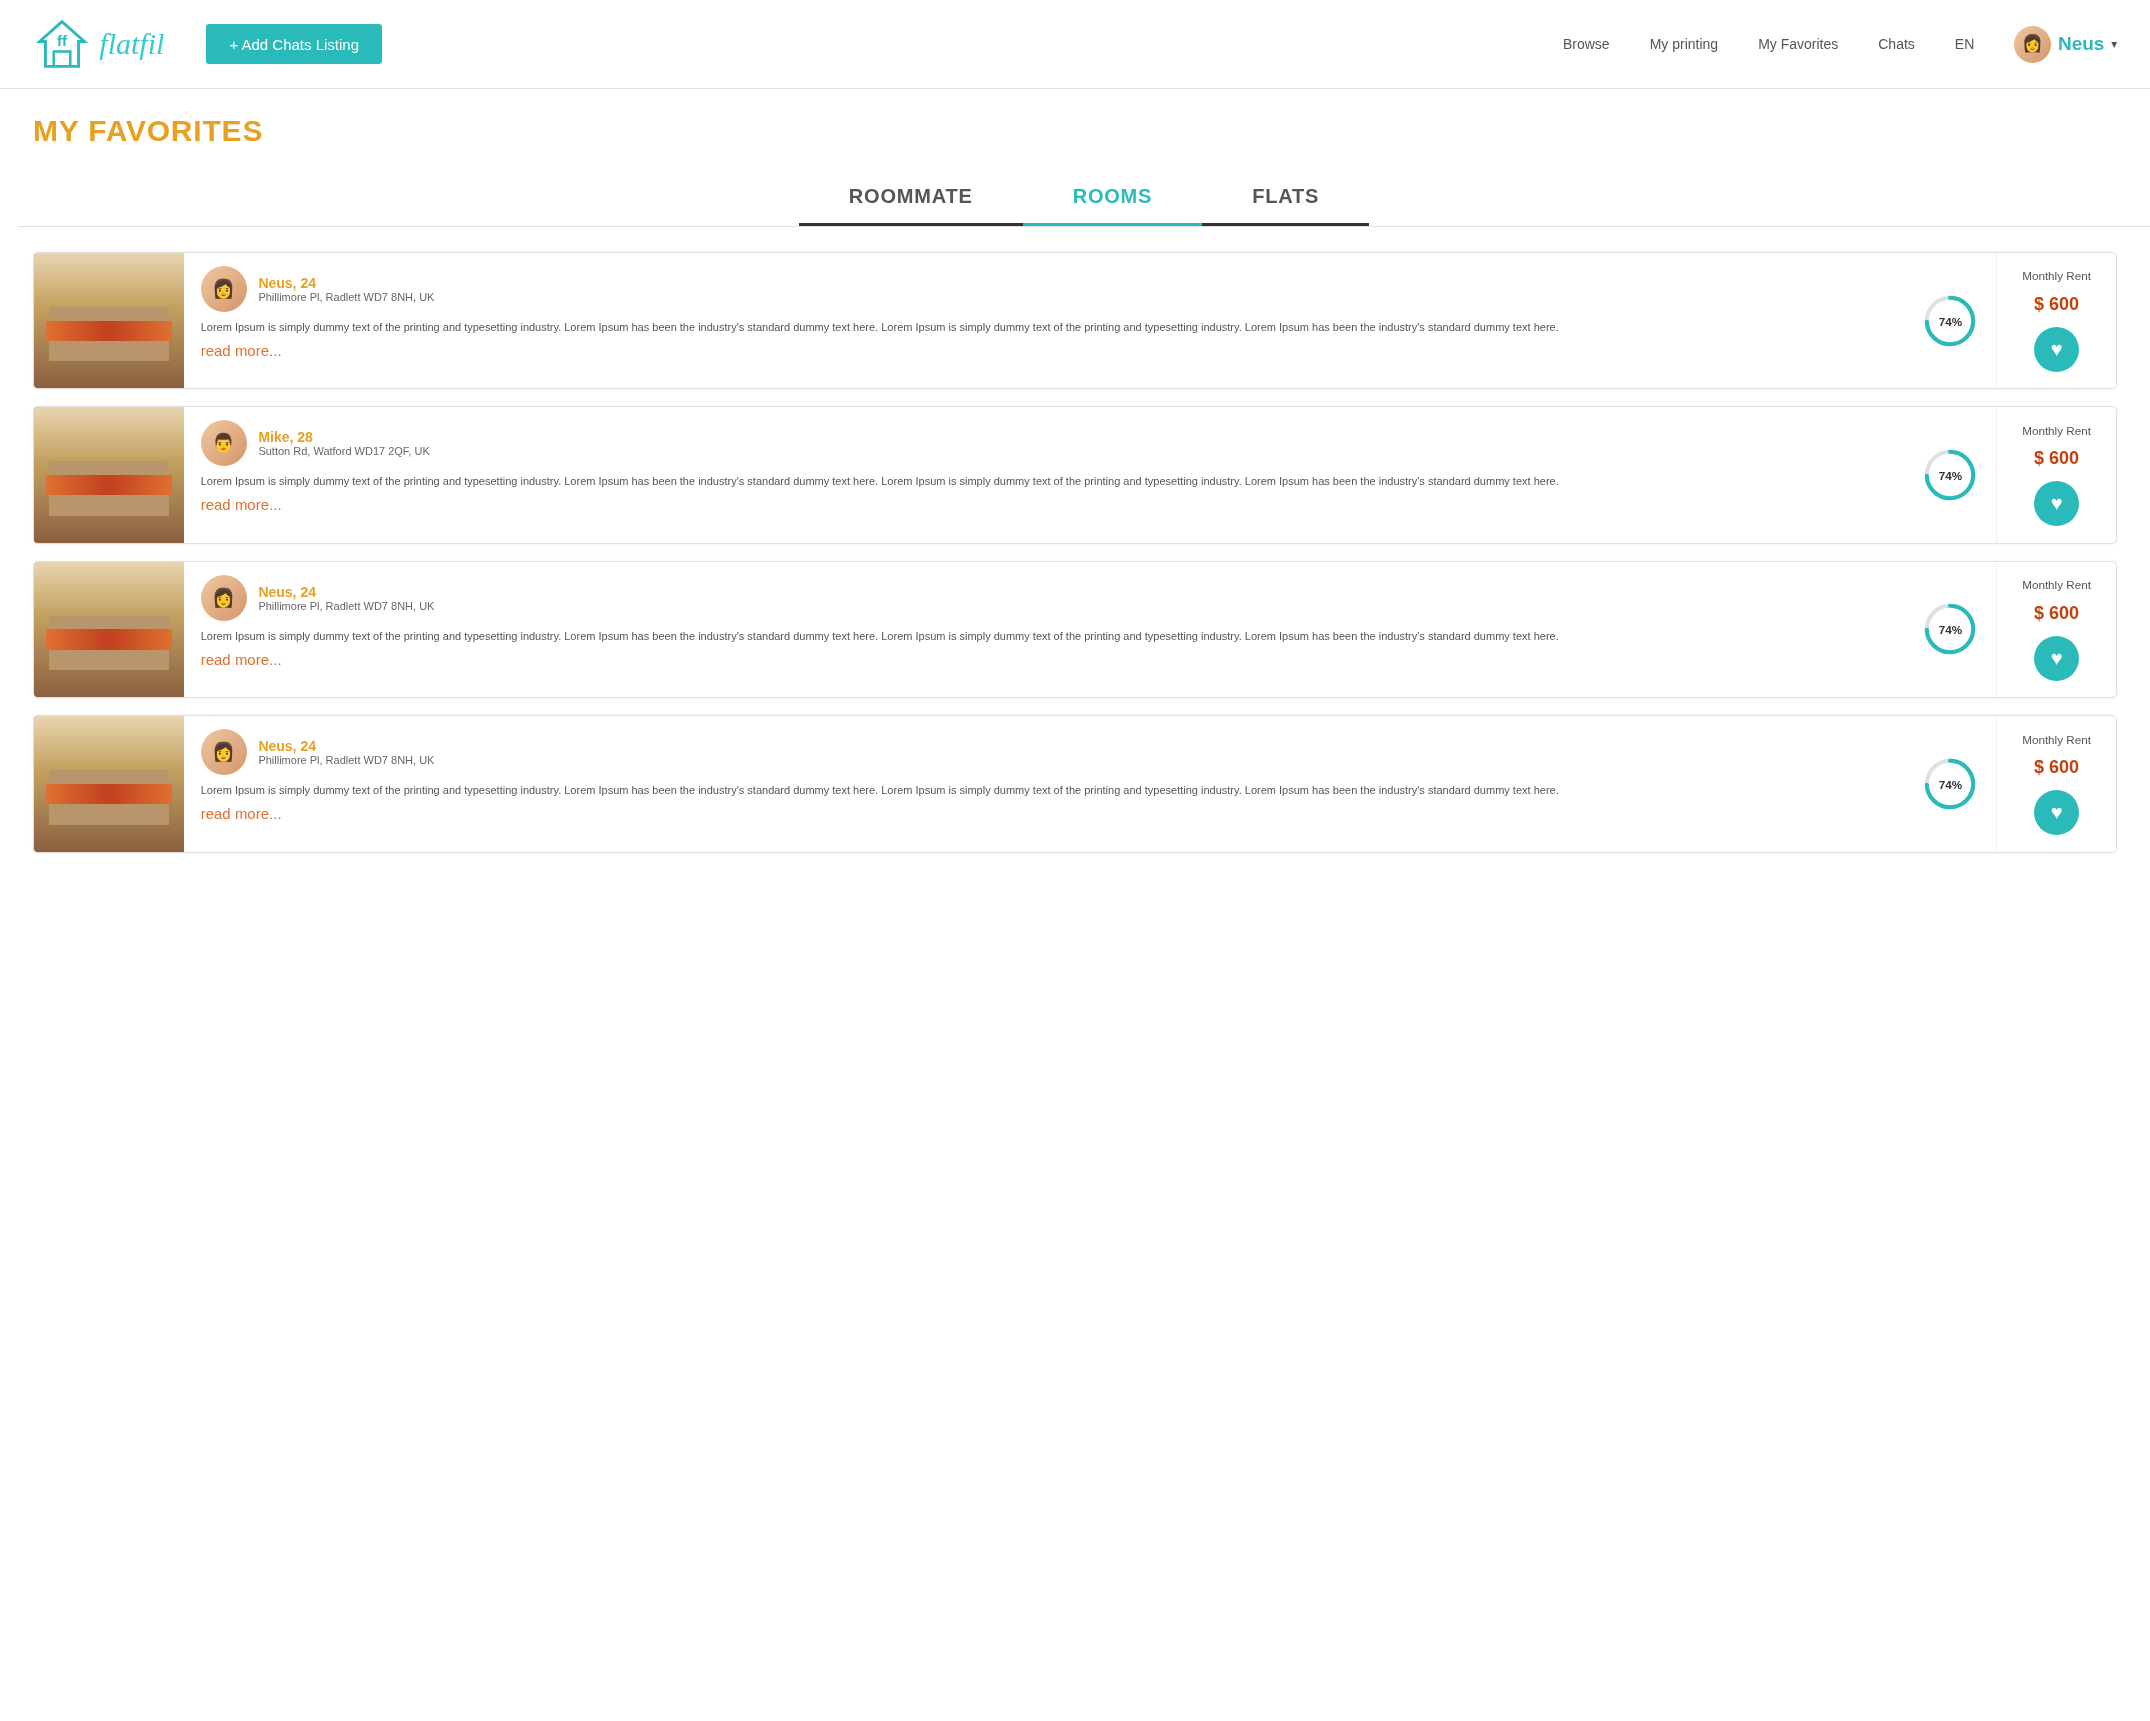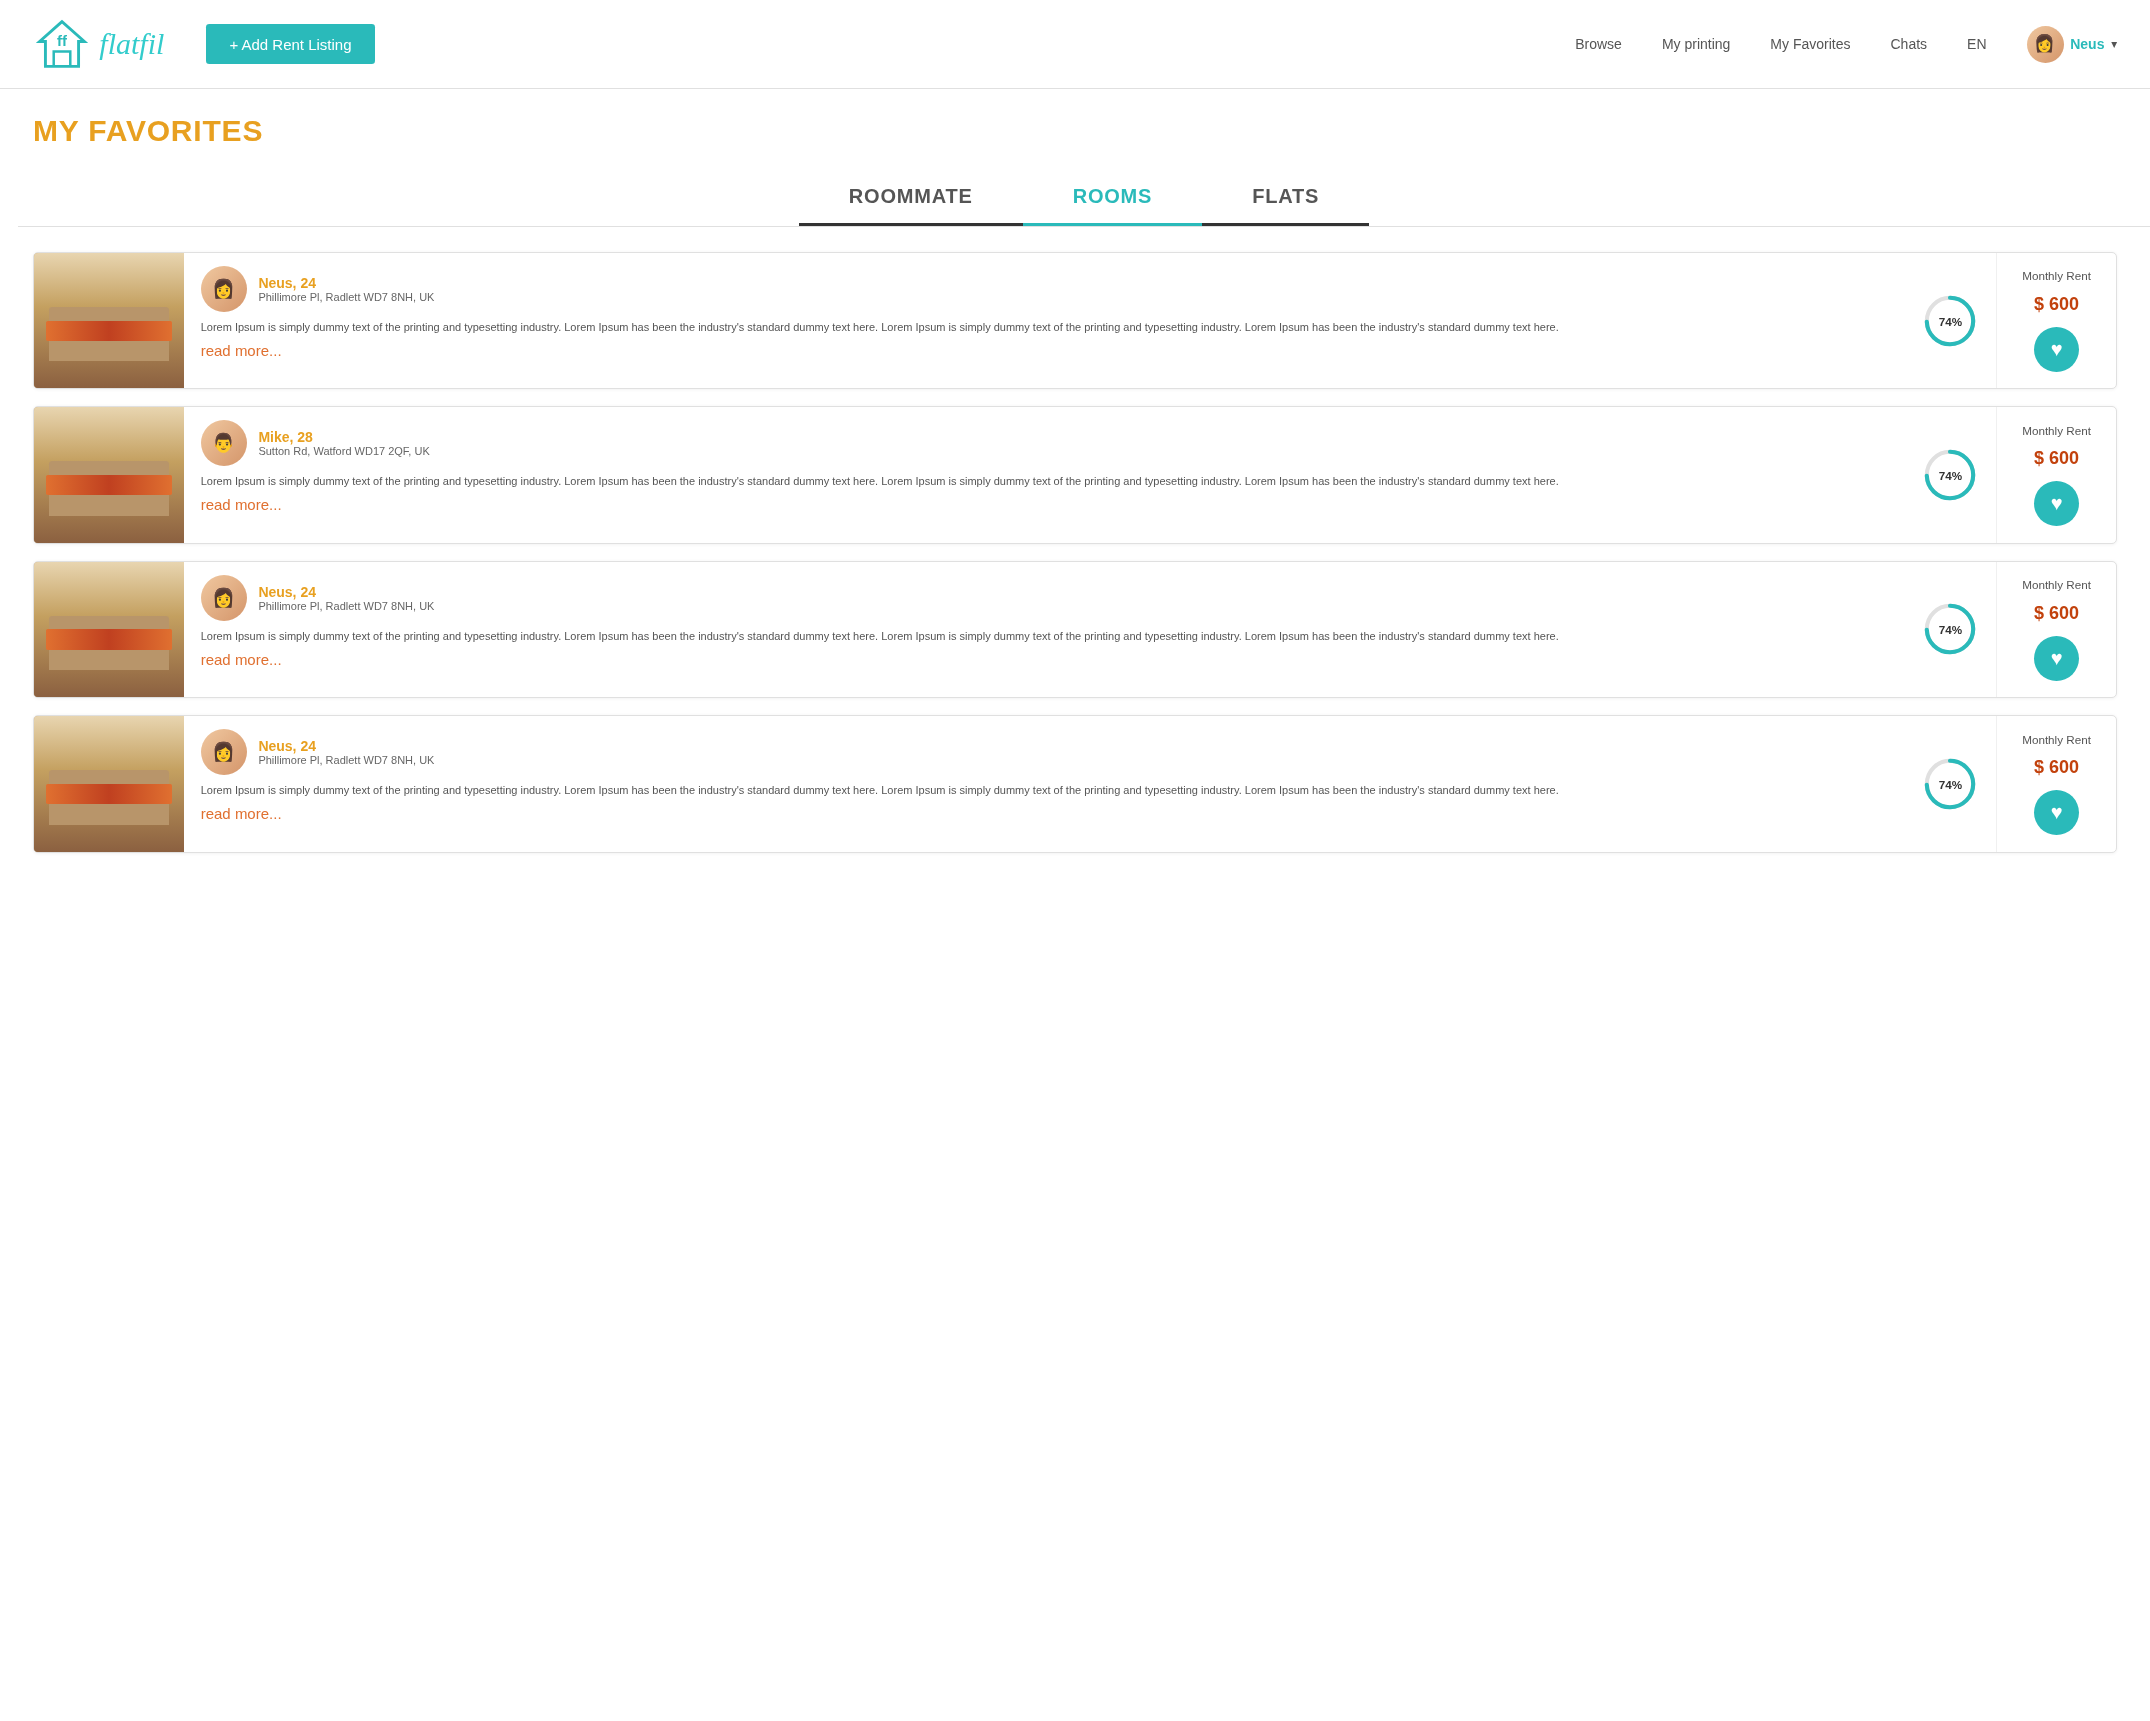--- a/index.html
+++ b/index.html
@@ -71,21 +71,21 @@
       height: 37px;
       border-radius: 50%;
       background: linear-gradient(135deg, #f0c8a0, #d4956a);
       display: flex;
       align-items: center;
       justify-content: center;
       font-size: 16.7px;
     }
     .user-name {
       color: #2ababa;
-      font-size: 14px;
+      font-size: 19px;
       font-weight: 600;
     }
     .chevron-icon {
       color: #555;
       font-size: 11.7px;
     }
 
     
     .page-title-section {
       padding: 25px 33px 8.3px;
@@ -289,21 +289,21 @@
 <header class="header">
   <div class="logo-area">
     <svg class="logo-icon" viewBox="0 0 70 70" fill="none" xmlns="http://www.w3.org/2000/svg">
       <path d="M35 8 L8 32 L15 32 L15 62 L55 62 L55 32 L62 32 Z" stroke="#2ababa" stroke-width="3.5" fill="none"></path>
       <path d="M25 62 L25 44 L45 44 L45 62" stroke="#2ababa" stroke-width="3" fill="none"></path>
       <text x="35" y="38" text-anchor="middle" font-size="18" font-weight="700" fill="#2ababa" font-family="Arial">ff</text>
     </svg>
     <span class="logo-text">flatfil</span>
   </div>
 
-  <button class="add-listing-btn">+ Add Rent Listing</button>
+  <button class="add-listing-btn">+ Add Chats Listing</button>
 
   <nav class="nav-links">
     <a>Browse</a>
     <a>My printing</a>
     <a>My Favorites</a>
     <a>Chats</a>
     <span class="nav-lang">EN</span>
     <div class="user-area">
       <div class="user-avatar-img">👩</div>
       <span class="user-name">Neus</span>

